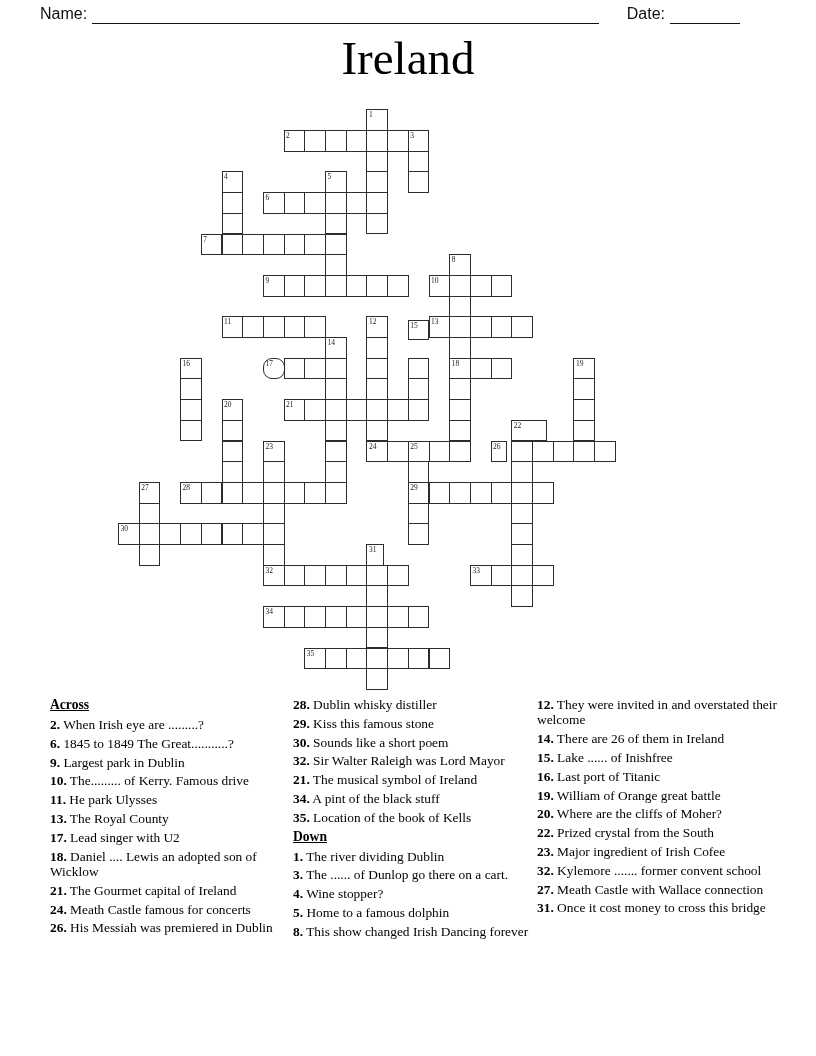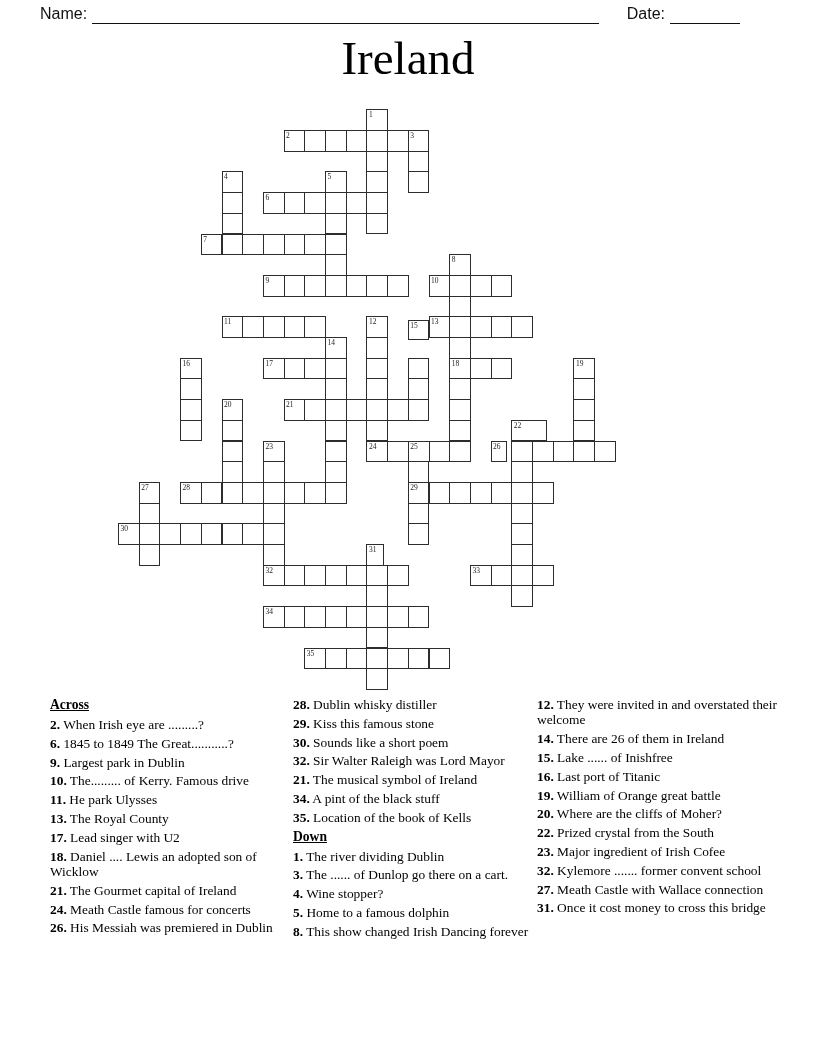--- a/index.html
+++ b/index.html
@@ -114,21 +114,21 @@
     <div class="cell" style="left: 262.9px; top: 316.3px; width: 21.7px; height: 21.7px; border-color: rgb(45, 45, 45);"></div>
     <div class="cell" style="left: 283.6px; top: 316.3px; width: 21.7px; height: 21.7px; border-color: rgb(45, 45, 45);"></div>
     <div class="cell" style="left: 304.3px; top: 316.3px; width: 21.7px; height: 21.7px; border-color: rgb(45, 45, 45);"></div>
     <div class="cell" style="left: 428.5px; top: 316.3px; width: 21.7px; height: 21.7px; border-color: rgb(45, 45, 45);">
       <span class="cellnum">13</span>
     </div>
     <div class="cell" style="left: 449.2px; top: 316.3px; width: 21.7px; height: 21.7px; border-color: rgb(45, 45, 45);"></div>
     <div class="cell" style="left: 469.9px; top: 316.3px; width: 21.7px; height: 21.7px; border-color: rgb(45, 45, 45);"></div>
     <div class="cell" style="left: 490.6px; top: 316.3px; width: 21.7px; height: 21.7px; border-color: rgb(45, 45, 45);"></div>
     <div class="cell" style="left: 511.3px; top: 316.3px; width: 21.7px; height: 21.7px; border-color: rgb(45, 45, 45);"></div>
-    <div class="cell" style="left: 262.9px; top: 357.7px; width: 21.7px; height: 21.7px; border-color: rgb(45, 45, 45);">
+    <div class="cell" style="left: 262.9px; top: 357.7px; width: 21.7px; height: 21.7px; border-color: rgb(45, 45, 45); border-radius: 9px;">
       <span class="cellnum">17</span>
     </div>
     <div class="cell" style="left: 283.6px; top: 357.7px; width: 21.7px; height: 21.7px; border-color: rgb(45, 45, 45);"></div>
     <div class="cell" style="left: 304.3px; top: 357.7px; width: 21.7px; height: 21.7px; border-color: rgb(45, 45, 45);"></div>
     <div class="cell" style="left: 325px; top: 357.7px; width: 21.7px; height: 21.7px; border-color: rgb(45, 45, 45);"></div>
     <div class="cell" style="left: 449.2px; top: 357.7px; width: 21.7px; height: 21.7px; border-color: rgb(45, 45, 45);">
       <span class="cellnum">18</span>
     </div>
     <div class="cell" style="left: 469.9px; top: 357.7px; width: 21.7px; height: 21.7px; border-color: rgb(45, 45, 45);"></div>
     <div class="cell" style="left: 490.6px; top: 357.7px; width: 21.7px; height: 21.7px; border-color: rgb(45, 45, 45);"></div>

